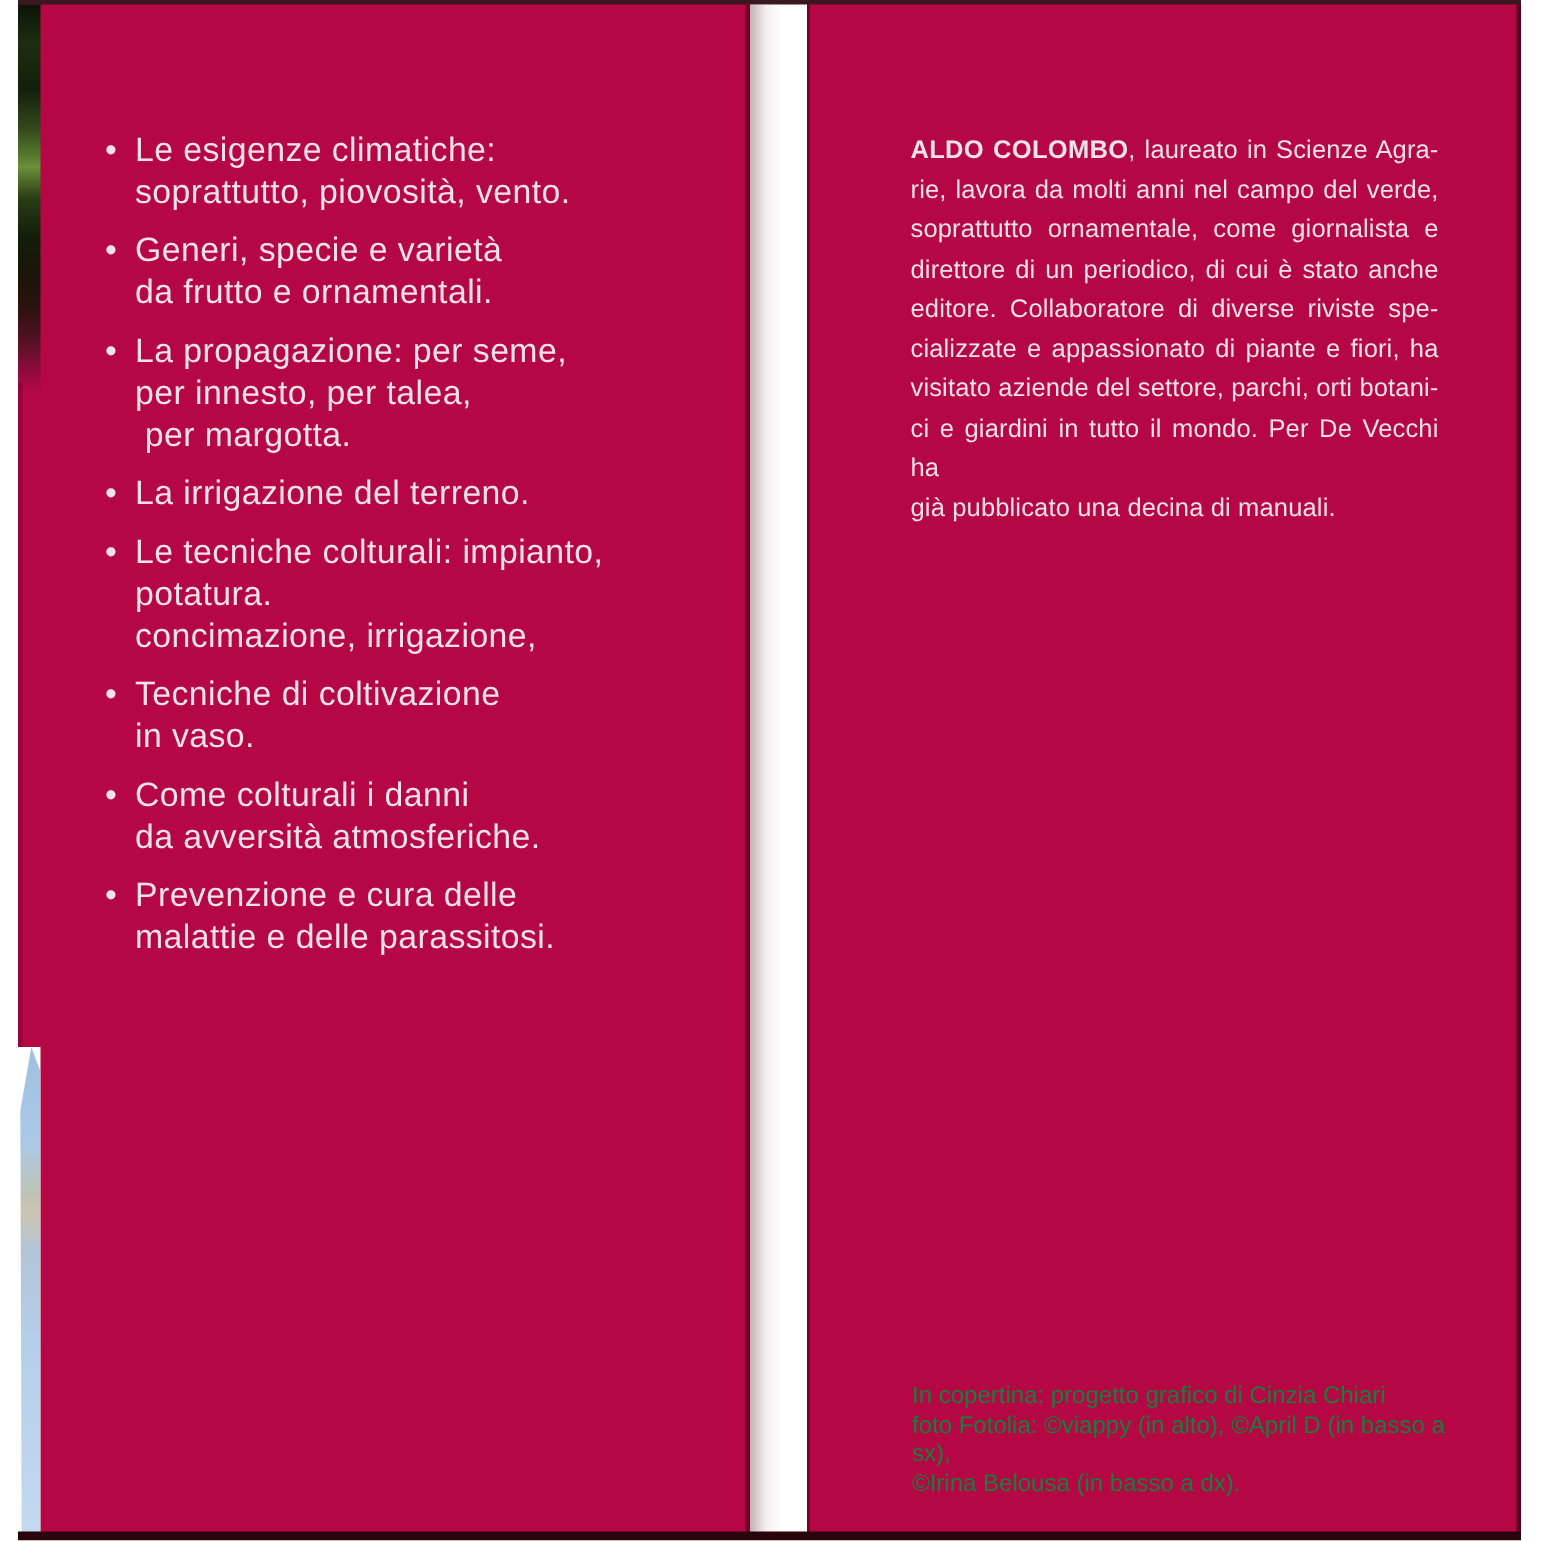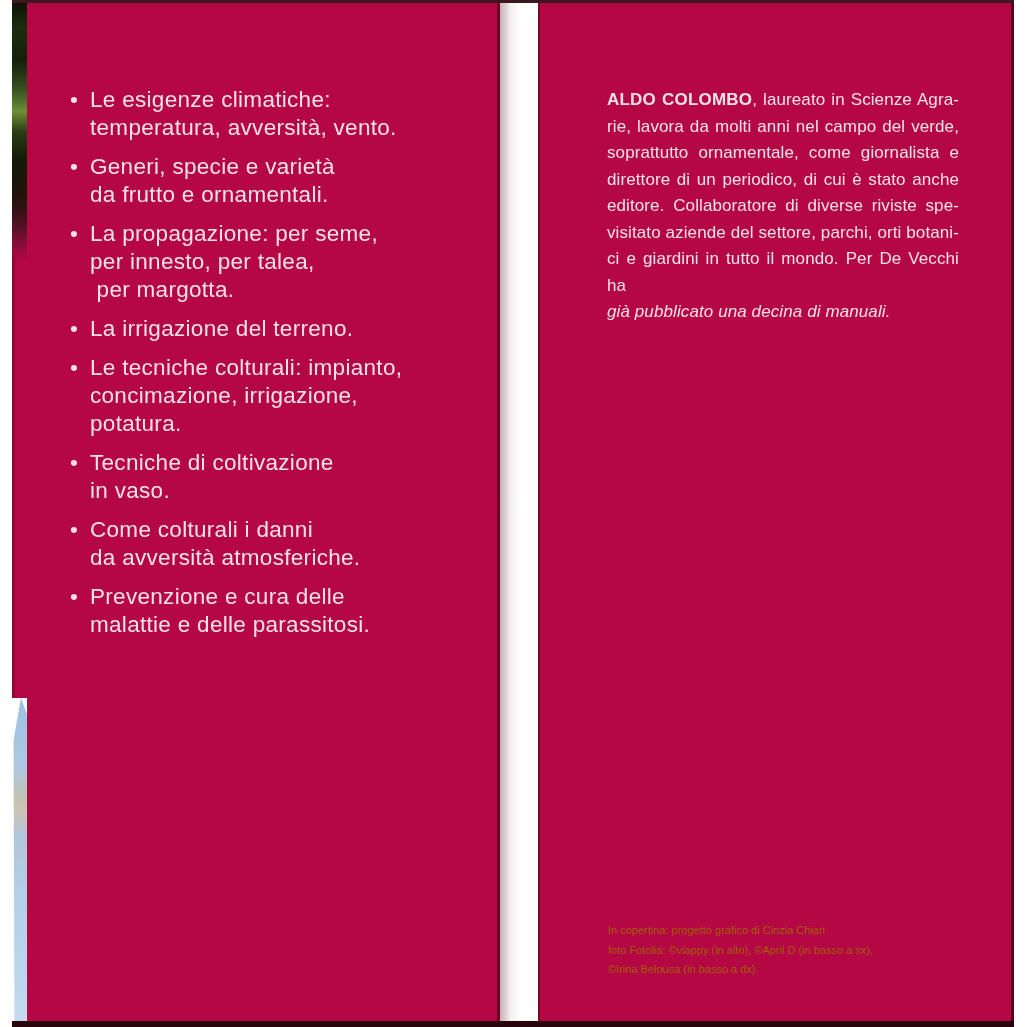--- a/index.html
+++ b/index.html
@@ -40,25 +40,25 @@
   .bullet-list{left:70px;top:86px;width:420px;color:var(--text-light);
     font-size:22.5px;line-height:28px;letter-spacing:.3px;}
   .bullet-item{display:flex;margin-bottom:11px;}
   .bullet-marker{width:20px;flex:0 0 20px;}
   .bullet-lines{flex:1;}
   .bullet-line{white-space:pre-wrap;}
   
   .author-bio{left:607px;top:87px;width:352px;color:var(--text-light);
     font-size:17px;line-height:26.5px;letter-spacing:.1px;}
   .bio-line{text-align:justify;text-align-last:justify;}
-  .bio-line:last-child{text-align-last:left;font-style:italic;}
+  .bio-line:last-child{text-align-last:left;}
   .author-name{font-weight:bold;letter-spacing:.2px;}
   
-  .cover-credits{left:608px;top:921px;width:380px;color:#a16207;
-    font-size:11px;line-height:19.5px;}
+  .cover-credits{left:608px;top:921px;width:380px;color:#15803d;
+    font-size:16px;line-height:19.5px;}
 </style>
 </head>
 <body>
 
 <div class="abs top-border"></div>
 
 <div class="abs panel left-panel"></div>
 <div class="abs spine-gap"></div>
 <div class="abs panel right-panel"></div>
 
@@ -66,21 +66,21 @@
 <div class="abs flap-edge-shadow"></div>
 <div class="abs sky-region">
   <div class="sky-strip"></div>
 </div>
 
 <div class="abs bullet-list">
     <div class="bullet-item">
       <span class="bullet-marker">•</span>
       <div class="bullet-lines">
         <div class="bullet-line">Le esigenze climatiche:</div>
-        <div class="bullet-line">temperatura, avversità, vento.</div>
+        <div class="bullet-line">soprattutto, piovosità, vento.</div>
       </div>
     </div>
     <div class="bullet-item">
       <span class="bullet-marker">•</span>
       <div class="bullet-lines">
         <div class="bullet-line">Generi, specie e varietà</div>
         <div class="bullet-line">da frutto e ornamentali.</div>
       </div>
     </div>
     <div class="bullet-item">
@@ -94,22 +94,22 @@
     <div class="bullet-item">
       <span class="bullet-marker">•</span>
       <div class="bullet-lines">
         <div class="bullet-line">La irrigazione del terreno.</div>
       </div>
     </div>
     <div class="bullet-item">
       <span class="bullet-marker">•</span>
       <div class="bullet-lines">
         <div class="bullet-line">Le tecniche colturali: impianto,</div>
+        <div class="bullet-line">potatura.</div>
         <div class="bullet-line">concimazione, irrigazione,</div>
-        <div class="bullet-line">potatura.</div>
       </div>
     </div>
     <div class="bullet-item">
       <span class="bullet-marker">•</span>
       <div class="bullet-lines">
         <div class="bullet-line">Tecniche di coltivazione</div>
         <div class="bullet-line">in vaso.</div>
       </div>
     </div>
     <div class="bullet-item">
@@ -127,20 +127,21 @@
       </div>
     </div>
   </div>
 
 <div class="abs author-bio">
     <div class="bio-line"><strong class="author-name">ALDO COLOMBO</strong>, laureato in Scienze Agra-</div>
     <div class="bio-line">rie, lavora da molti anni nel campo del verde,</div>
     <div class="bio-line">soprattutto ornamentale, come giornalista e</div>
     <div class="bio-line">direttore di un periodico, di cui è stato anche</div>
     <div class="bio-line">editore. Collaboratore di diverse riviste spe-</div>
+    <div class="bio-line">cializzate e appassionato di piante e fiori, ha</div>
     <div class="bio-line">visitato aziende del settore, parchi, orti botani-</div>
     <div class="bio-line">ci e giardini in tutto il mondo. Per De Vecchi ha</div>
     <div class="bio-line">già pubblicato una decina di manuali.</div>
   </div>
 
 <div class="abs cover-credits">
     <div class="credits-line">In copertina: progetto grafico di Cinzia Chiari</div>
     <div class="credits-line">foto Fotolia: ©viappy (in alto), ©April D (in basso a sx),</div>
     <div class="credits-line">©Irina Belousa (in basso a dx).</div>
   </div>

